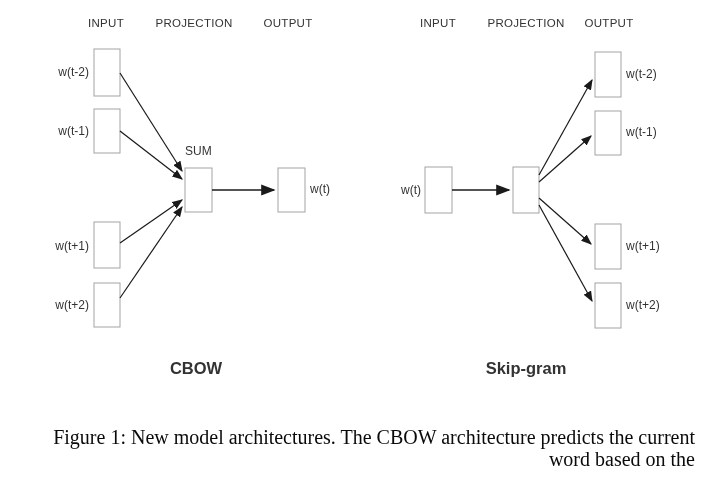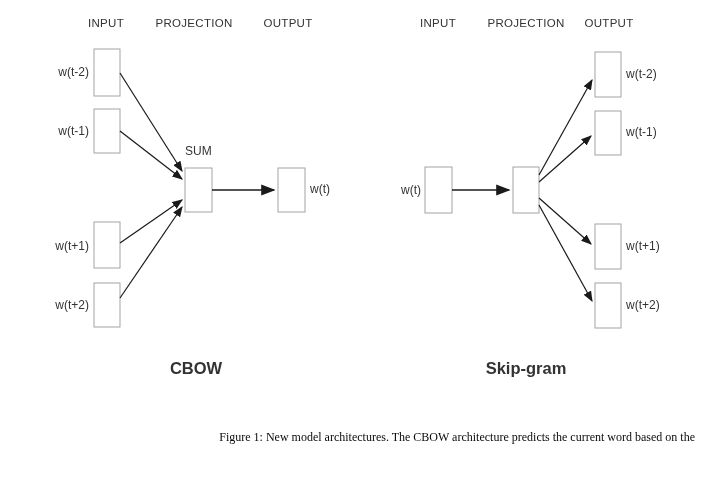--- a/index.html
+++ b/index.html
@@ -55,21 +55,21 @@
     font-size: 16.5px;
     font-weight: bold;
     fill: #333333;
   }
   .caption {
     position: absolute;
     left: 17px;
     top: 426px;
     width: 678px;
     font-family: "Liberation Serif", serif;
-    font-size: 12px;
+    font-size: 20px;
     line-height: 22px;
     color: #0a0a0a;
   }
 </style>
 </head>
 <body>
 
 <div class="page">
 
   <svg class="figure-svg" width="705" height="410" viewBox="0 0 705 410">

